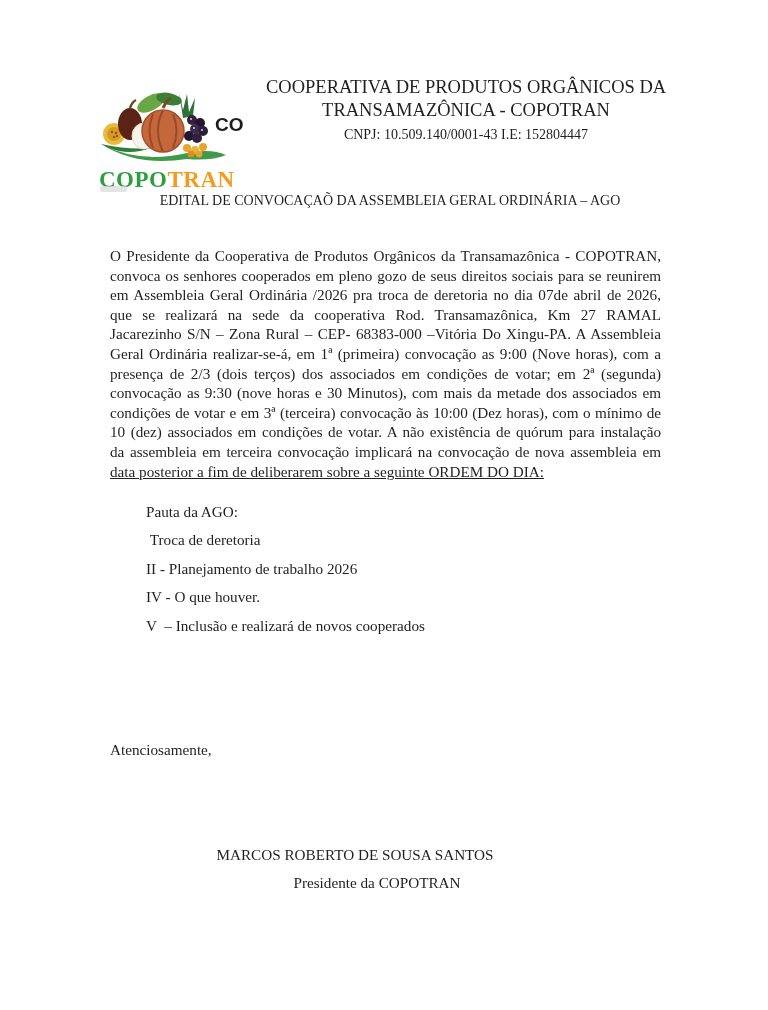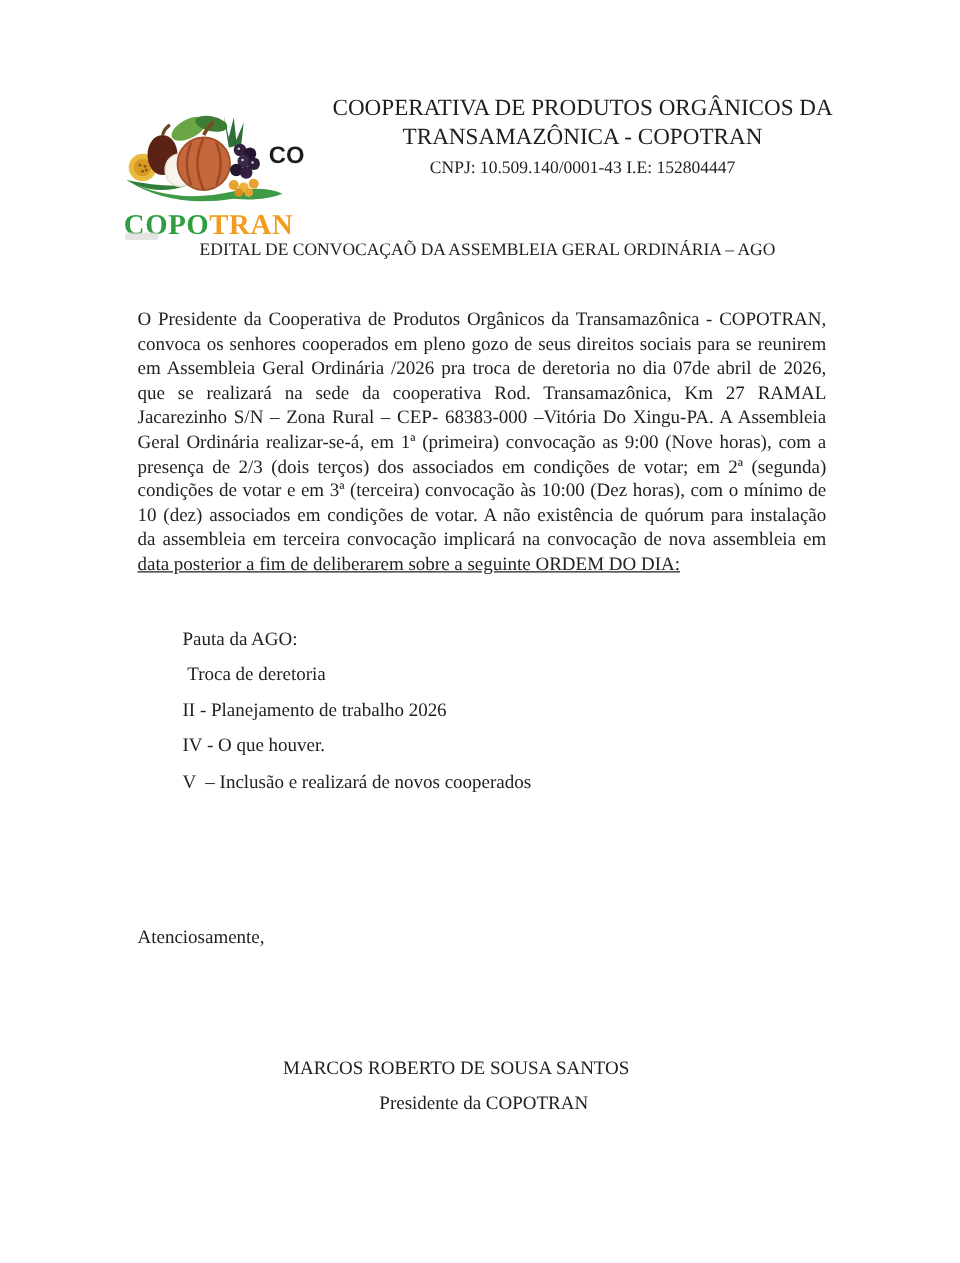--- a/index.html
+++ b/index.html
@@ -121,21 +121,21 @@
   .closing {
     position: absolute;
     left: 110px;
     top: 701px;
     font-size: 15.2px;
     line-height: 19.6px;
     margin-top: 39px;
   }
   .signature {
     position: absolute;
-    left: 16px;
+    left: 6px;
     top: 845px;
     width: 698px;
     text-align: center;
     font-size: 15.2px;
     line-height: 19.6px;
   }
   .sig-role { margin-top: 8.8px; padding-left: 44px; }
 </style>
 </head>
 <body>
@@ -205,20 +205,21 @@
   <div class="edital-heading">EDITAL DE CONVOCAÇAÕ DA ASSEMBLEIA GERAL ORDINÁRIA – AGO</div>
 
   <div class="body-par">
     <div class="bl">O Presidente da Cooperativa de Produtos Orgânicos da Transamazônica - COPOTRAN,</div>
     <div class="bl">convoca os senhores cooperados em pleno gozo de seus direitos sociais para se reunirem</div>
     <div class="bl">em Assembleia Geral Ordinária /2026 pra troca de deretoria no dia 07de abril de 2026,</div>
     <div class="bl">que se realizará na sede da cooperativa Rod. Transamazônica, Km 27 RAMAL</div>
     <div class="bl">Jacarezinho S/N – Zona Rural – CEP- 68383-000 –Vitória Do Xingu-PA. A Assembleia</div>
     <div class="bl">Geral Ordinária realizar-se-á, em 1ª (primeira) convocação as 9:00 (Nove horas), com a</div>
     <div class="bl">presença de 2/3 (dois terços) dos associados em condições de votar; em 2ª (segunda)</div>
+    <div class="bl">convocação as 9:30 (nove horas e 30 Minutos), com mais da metade dos associados em</div>
     <div class="bl">condições de votar e em 3ª (terceira) convocação às 10:00 (Dez horas), com o mínimo de</div>
     <div class="bl">10 (dez) associados em condições de votar. A não existência de quórum para instalação</div>
     <div class="bl">da assembleia em terceira convocação implicará na convocação de nova assembleia em</div>
     <div class="bl-last">data posterior a fim de deliberarem sobre a seguinte ORDEM DO DIA:</div>
   </div>
 
   <div class="agenda">
     <div class="agenda-item">Pauta da AGO:</div>
     <div class="agenda-item"> Troca de deretoria</div>
     <div class="agenda-item">II - Planejamento de trabalho 2026</div>

